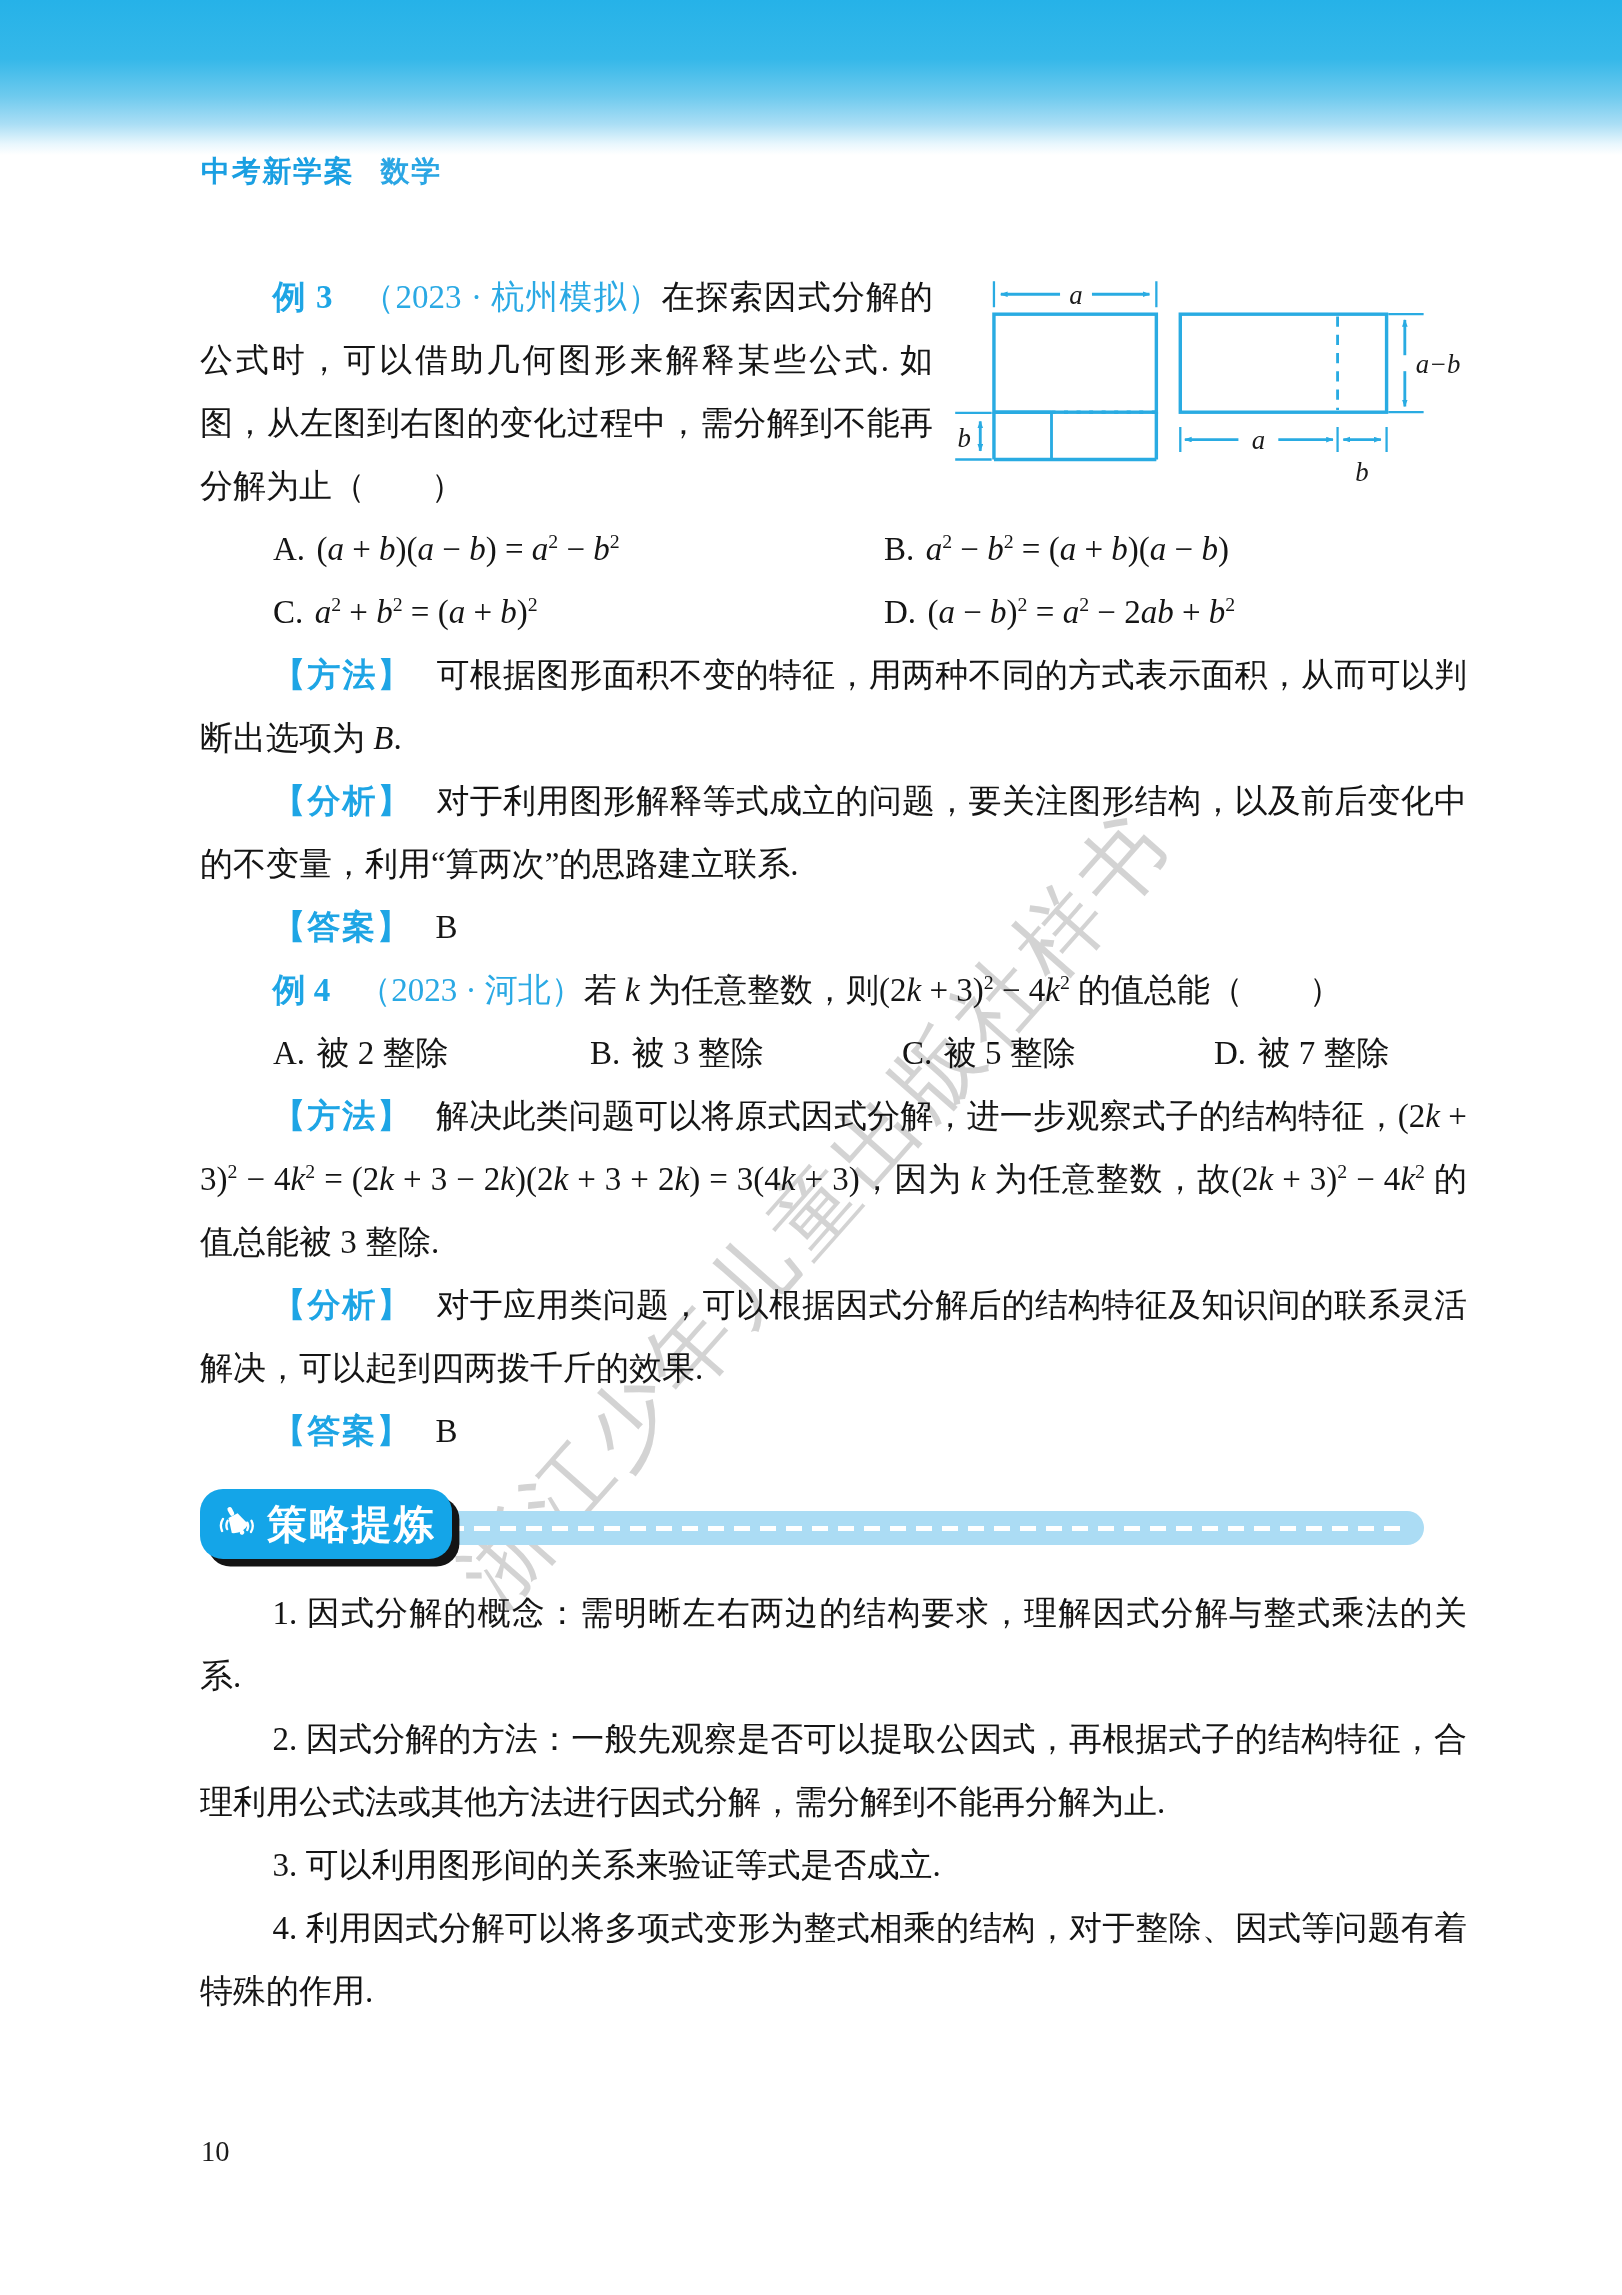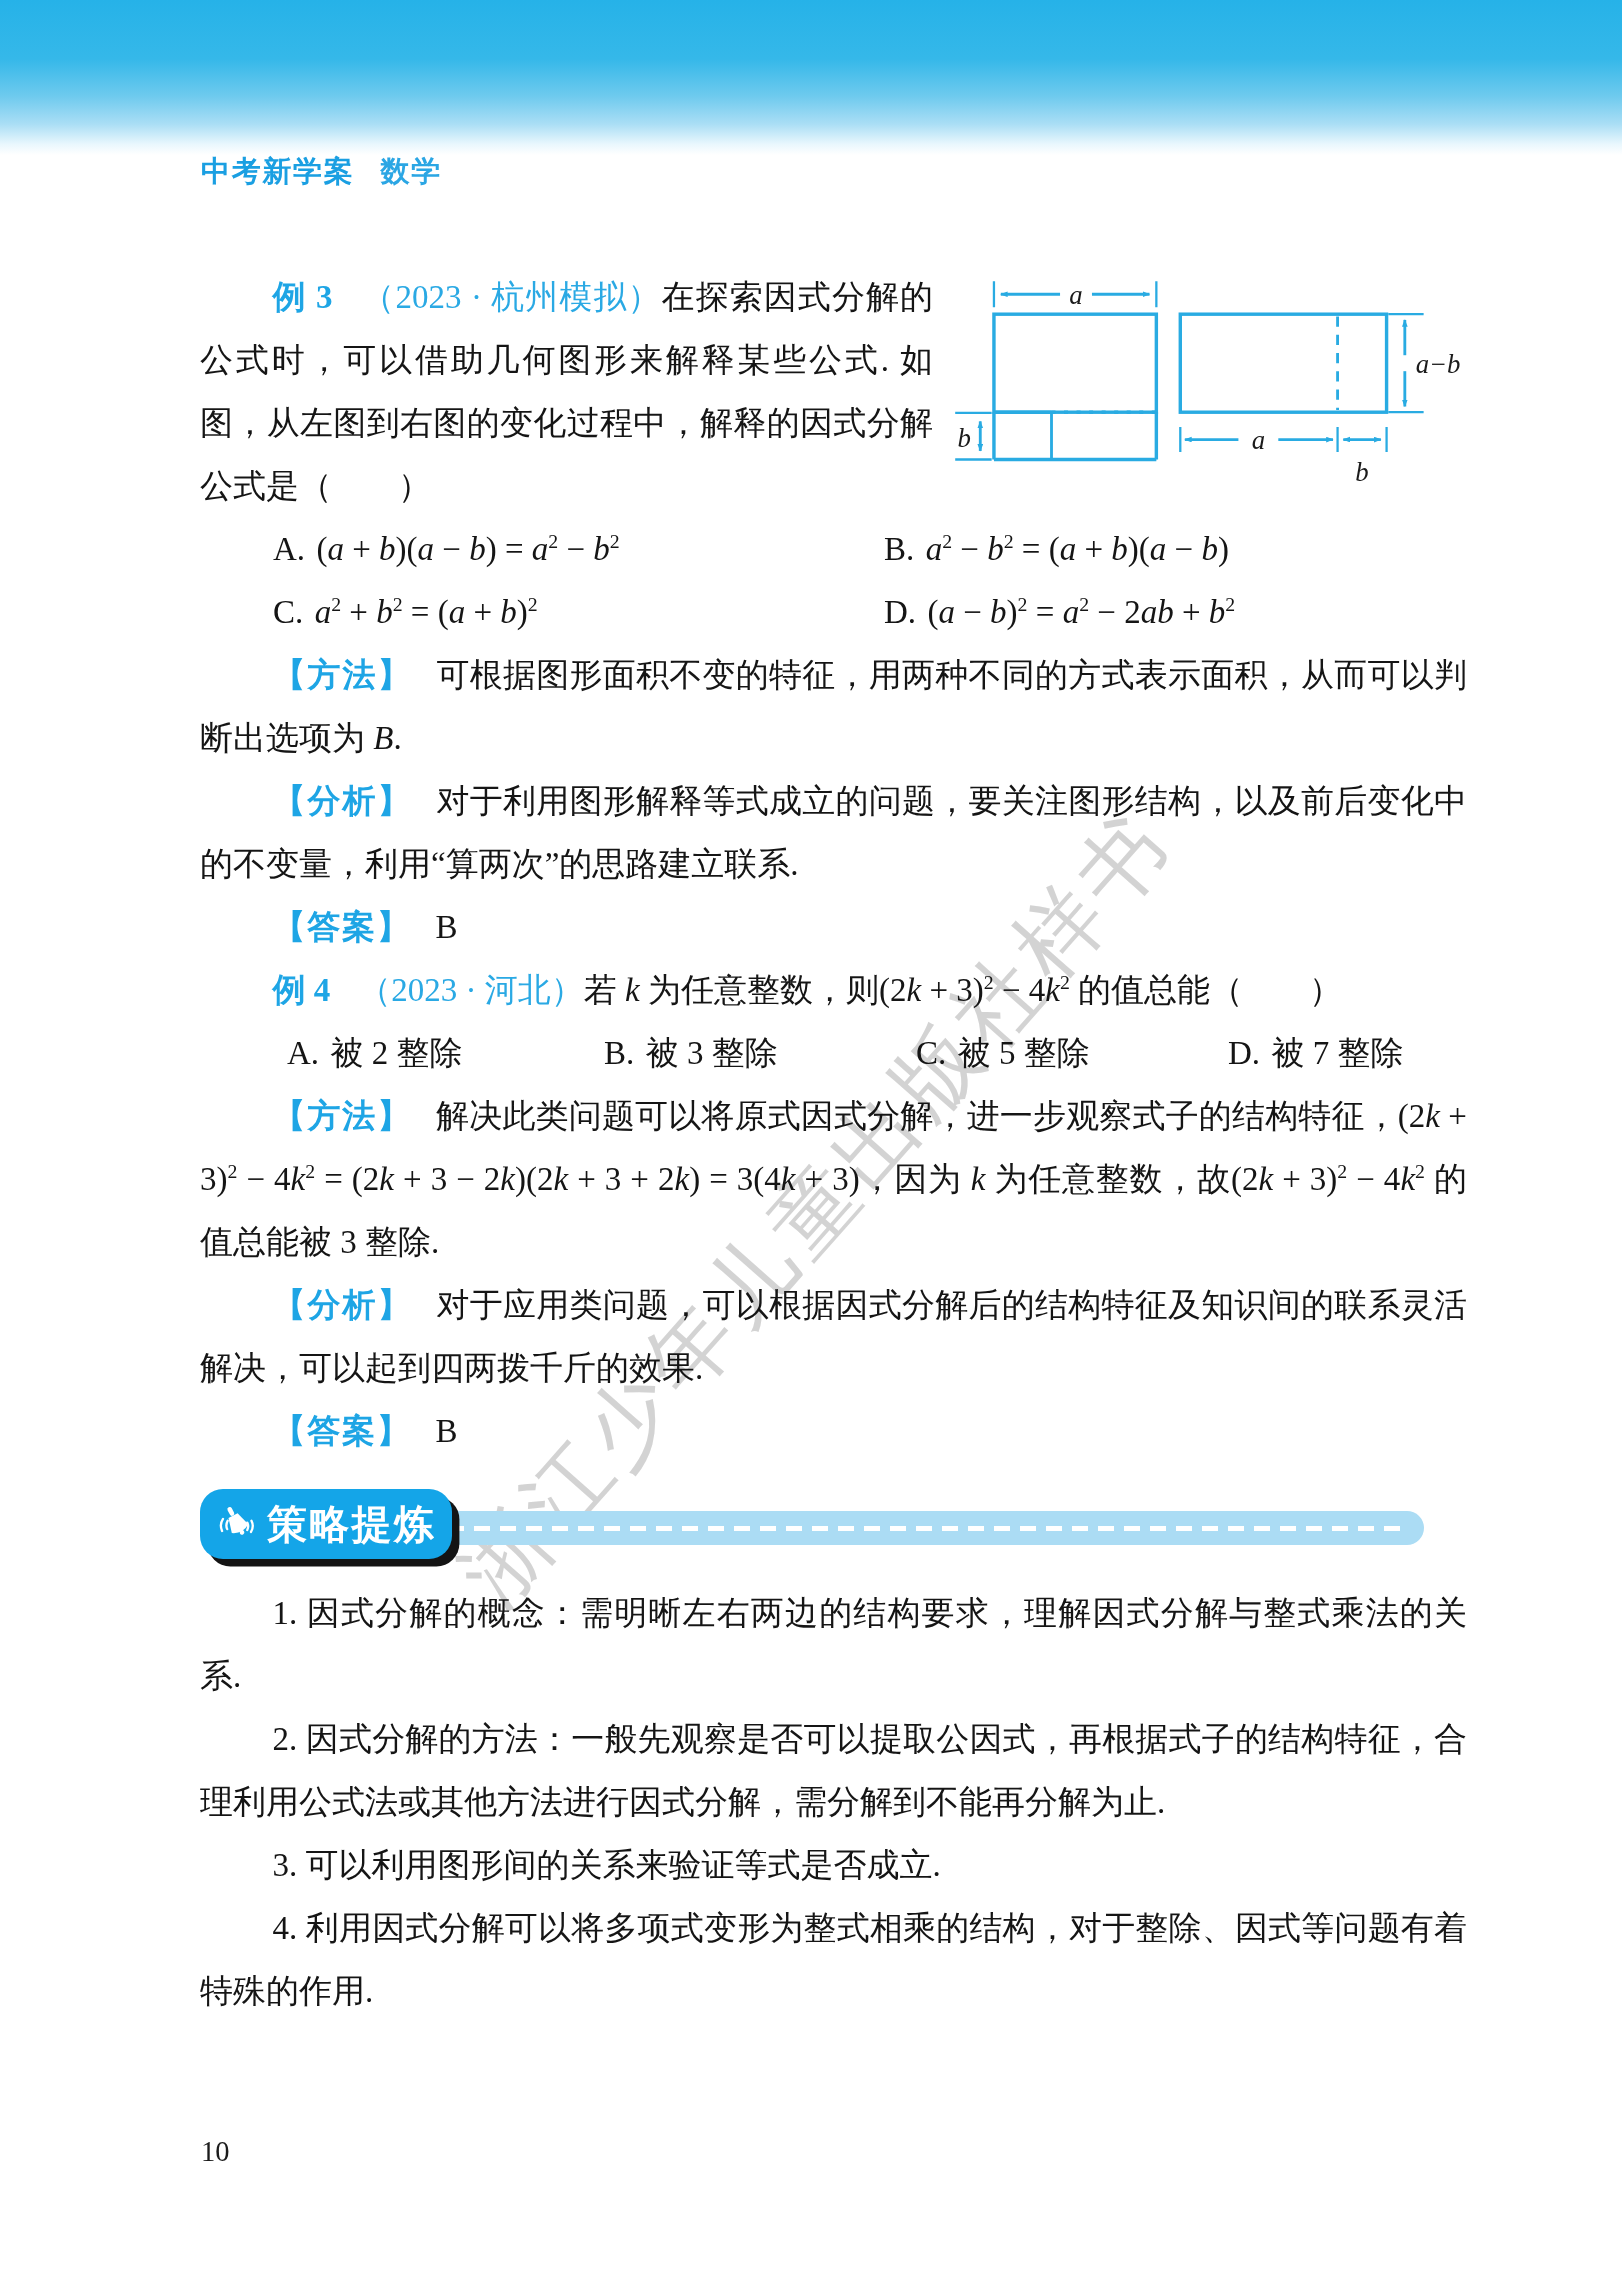--- a/index.html
+++ b/index.html
@@ -38,21 +38,21 @@
   .ex-source { color:#2aa9e4; }
   .answer-value { margin-left:24px; }
   i { font-style:italic; }
   sup { font-size:60%; font-style:inherit; vertical-align:super; line-height:0; }
   
   .opt-row { display:flex; text-indent:0; padding-left:73px; align-items:baseline;gap:17px; }
   .opt-pair { width:594px; }
   .opt-pair.last { flex:1; width:auto; }
   .opt-key { margin-right:11.4px; }
   .opt4 { display:inline-block; }
-  .w1 { width:300px;margin-left:14px; } .w2 { width:295px; } .w3 { width:295px; }
+  .w1 { width:300px; } .w2 { width:295px; } .w3 { width:295px; }
   
   .fig { float:right; width:517px; height:208px; margin:14.3px 0 5.7px 17px; }
   .fig svg { display:block; width:517px; height:208px; }
   .fig text { font-family:"Liberation Serif","DejaVu Serif",serif; font-style:italic; font-size:47px; fill:#1b1b1b; }
   
   .strategy-head { position:relative; height:80px; margin:26px 0 13px 0; text-indent:0; }
   .ribbon {
     position:absolute; left:245px; right:43px; top:22px; height:34px;
     background:#abdcf4; border-radius:0 17px 17px 0;
   }
@@ -121,21 +121,21 @@
         <line x1="575" y1="280" x2="671" y2="280" marker-end="url(#ah)"></line>
         <line x1="689" y1="280" x2="755" y2="280" marker-start="url(#ah)" marker-end="url(#ah)"></line>
       </g>
       <text x="220" y="42" text-anchor="middle">a</text>
       <text x="24" y="293" text-anchor="middle">b</text>
       <text x="816" y="163" text-anchor="start">a−b</text>
       <text x="540" y="297" text-anchor="middle">a</text>
       <text x="722" y="353" text-anchor="middle">b</text>
     </svg>
       </span>
-    <span class="ex-label">例 3</span><span class="ex-source">（2023 · 杭州模拟）</span><span>在探索因式分解的公式时，可以借助几何图形来解释某些公式. 如图，从左图到右图的变化过程中，解释的因式分解公式是（　　）</span>
+    <span class="ex-label">例 3</span><span class="ex-source">（2023 · 杭州模拟）</span><span>在探索因式分解的公式时，可以借助几何图形来解释某些公式. 如图，从左图到右图的变化过程中，需分解到不能再分解为止（　　）</span>
   </p>
 
   <div class="opt-row">
     <span class="opt-pair"><span class="opt-key">A.</span><span>(<i>a</i> + <i>b</i>)(<i>a</i> − <i>b</i>) = <i>a</i><sup>2</sup> − <i>b</i><sup>2</sup></span></span>
     <span class="opt-pair last"><span class="opt-key">B.</span><span><i>a</i><sup>2</sup> − <i>b</i><sup>2</sup> = (<i>a</i> + <i>b</i>)(<i>a</i> − <i>b</i>)</span></span>
   </div>
   <div class="opt-row">
     <span class="opt-pair"><span class="opt-key">C.</span><span><i>a</i><sup>2</sup> + <i>b</i><sup>2</sup> = (<i>a</i> + <i>b</i>)<sup>2</sup></span></span>
     <span class="opt-pair last"><span class="opt-key">D.</span><span>(<i>a</i> − <i>b</i>)<sup>2</sup> = <i>a</i><sup>2</sup> − 2<i>a</i><i>b</i> + <i>b</i><sup>2</sup></span></span>
   </div>

